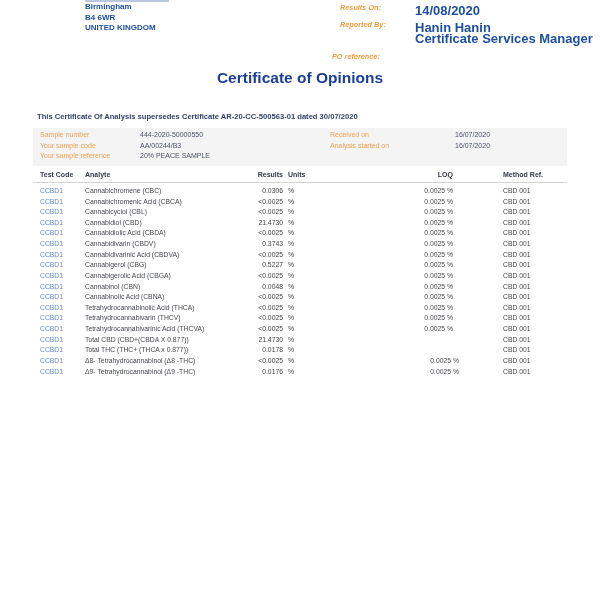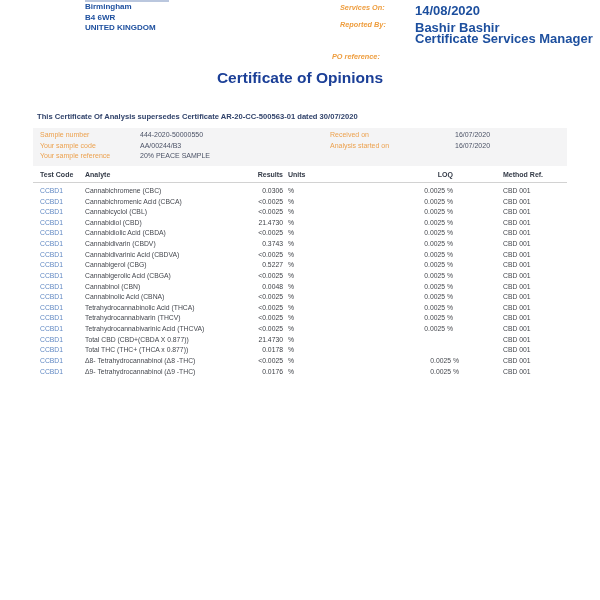--- a/index.html
+++ b/index.html
@@ -49,24 +49,24 @@
 <body>
 
 <div class="page">
 
   <div class="top-sliver"></div>
 
   <div class="abs address"><span>Birmingham</span>
 <span>B4 6WR</span>
 <span>UNITED KINGDOM</span></div>
 
-  <div class="abs meta-label" style="left:340px;top:3px;">Services On:</div>
+  <div class="abs meta-label" style="left:340px;top:3px;">Results On:</div>
   <div class="abs meta-value" style="left:415px;top:3px;">14/08/2020</div>
   <div class="abs meta-label" style="left:340px;top:20px;">Reported By:</div>
-  <div class="abs meta-value" style="left:415px;top:20px;">Bashir Bashir</div>
+  <div class="abs meta-value" style="left:415px;top:20px;">Hanin Hanin</div>
   <div class="abs meta-value" style="left:415px;top:31px;">Certificate Services Manager</div>
   <div class="abs meta-label" style="left:332px;top:52px;">PO reference:</div>
 
   <div class="abs title">Certificate of Opinions</div>
 
   <div class="abs supersede">This Certificate Of Analysis supersedes Certificate AR-20-CC-500563-01 dated 30/07/2020</div>
 
   <div class="panel">
     <div class="abs p-label" style="left:7px;top:3px;">Sample number</div>
     <div class="abs p-value" style="left:107px;top:3px;">444-2020-50000550</div>

